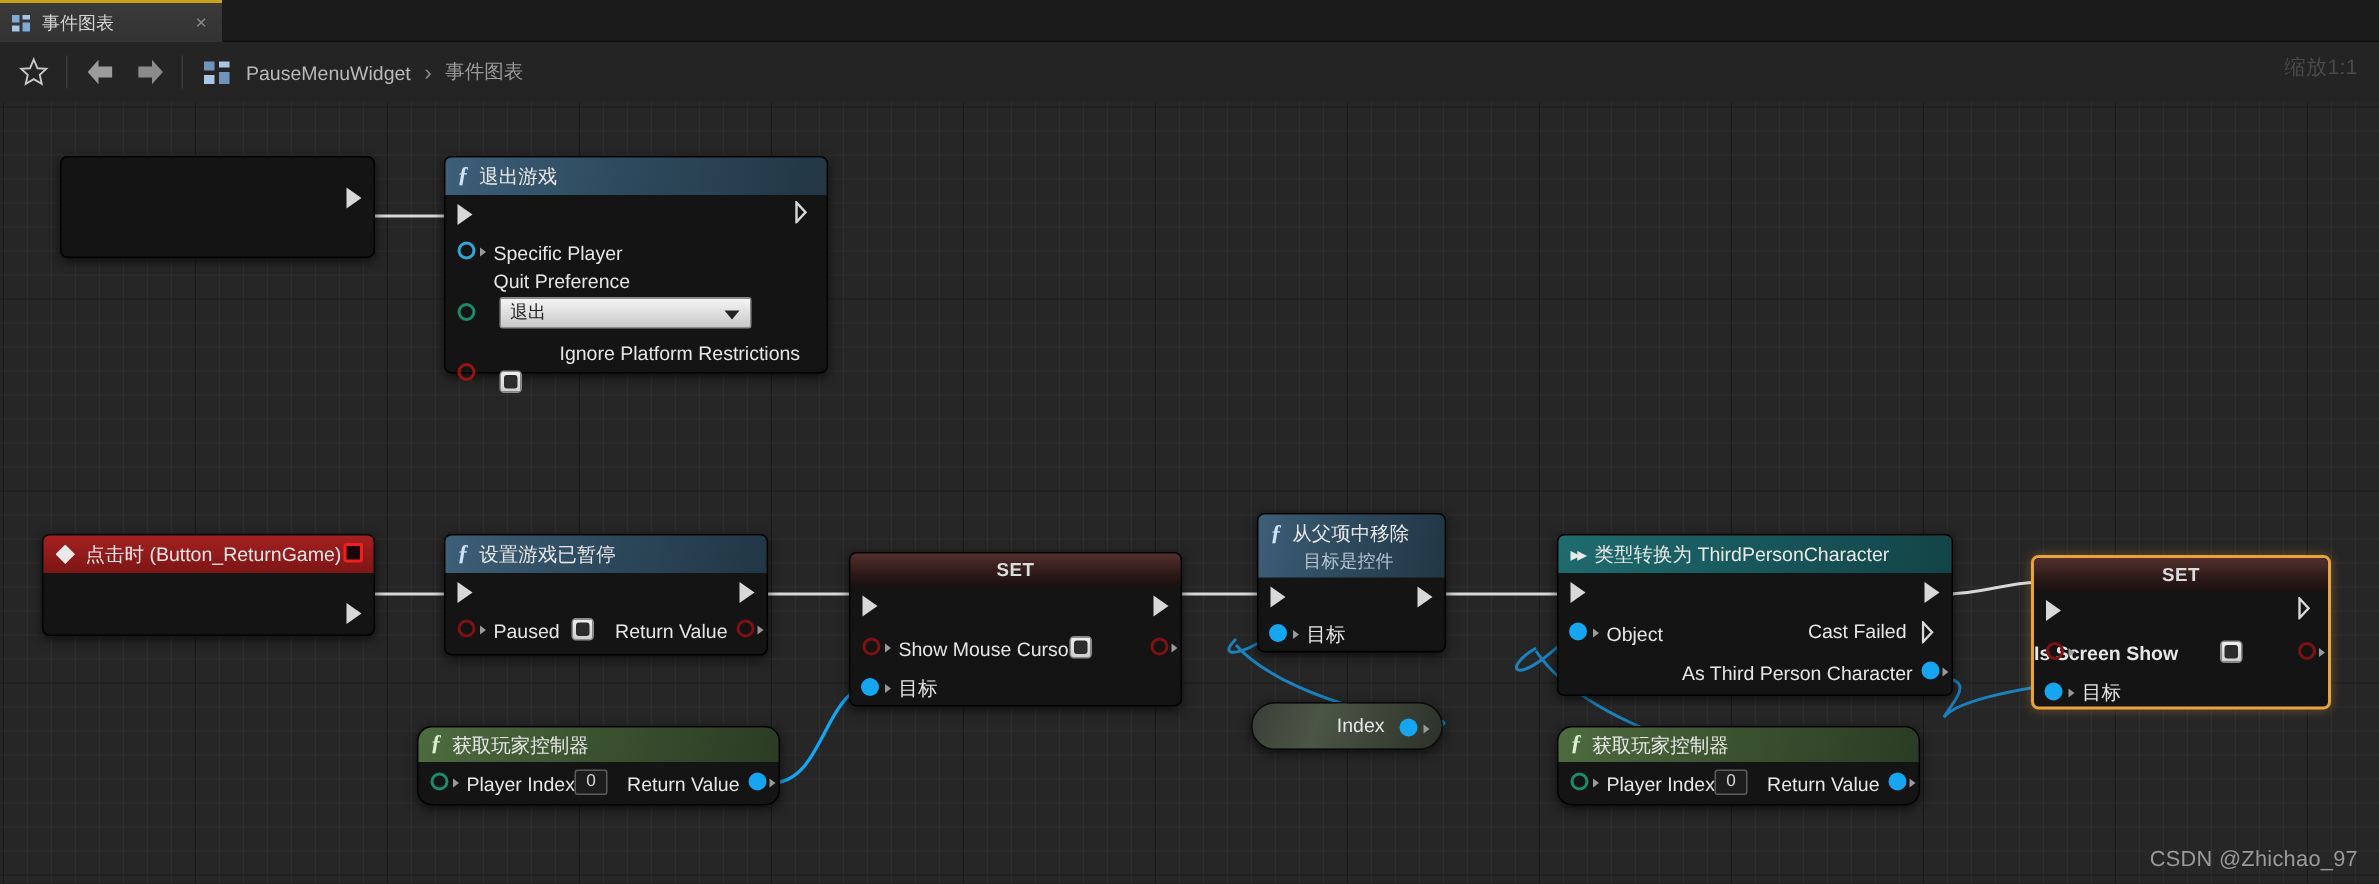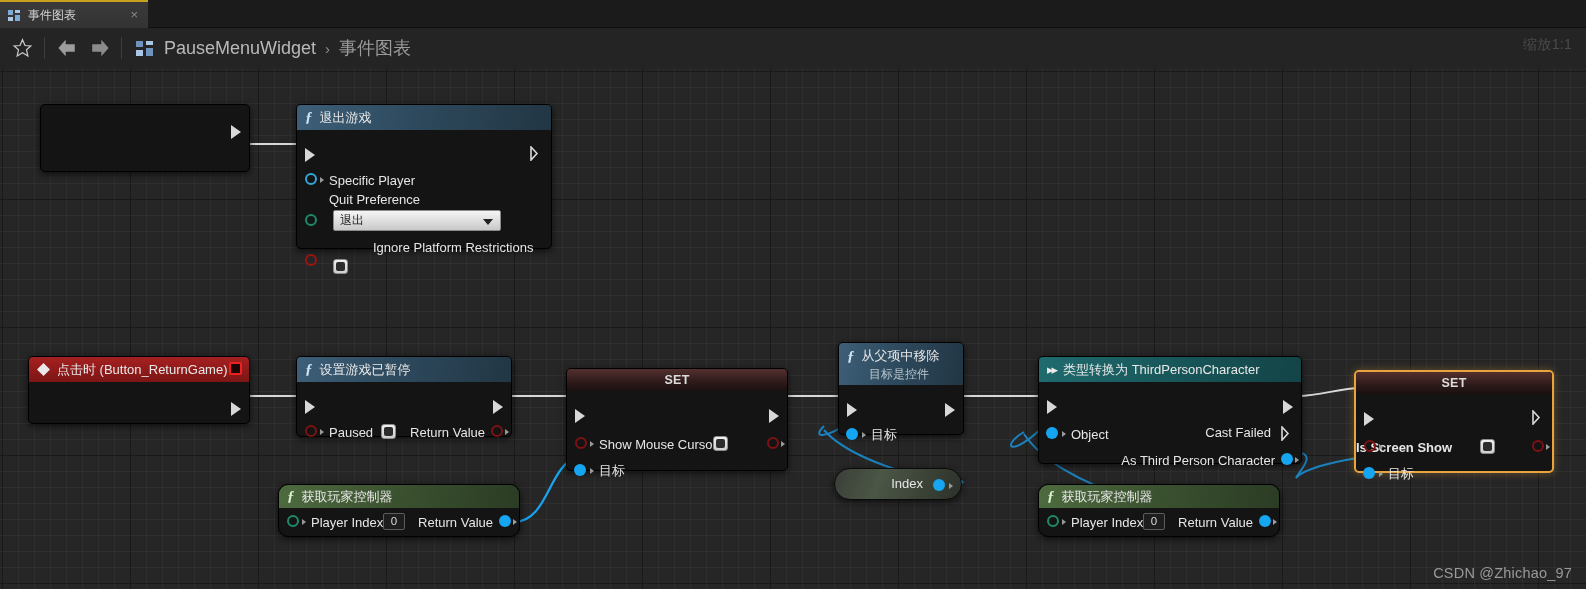--- a/index.html
+++ b/index.html
@@ -50,21 +50,21 @@
   }
   .tb-sep { width: 1px; height: 22px; background: #3d3d3d; margin: 0 6px; }
   .crumb-ico {
     width: 18px; height: 15px; position: relative; margin: 0 10px 0 8px;
   }
   .crumb-ico i { position: absolute; display: block; }
   .crumb-ico i:nth-child(1){ left:0; top:0; width:7px; height:6px; background:#6f93bd; }
   .crumb-ico i:nth-child(2){ left:10px; top:0; width:7px; height:4px; background:#a9c6e4; }
   .crumb-ico i:nth-child(3){ left:0; top:9px; width:7px; height:6px; background:#a9c6e4; }
   .crumb-ico i:nth-child(4){ left:10px; top:7px; width:7px; height:8px; background:#6f93bd; }
-  .crumb-text { font-size: 18px; color: #b9b9b9; text-align: center; }
+  .crumb-text { font-size: 13px; color: #b9b9b9; text-align: center; }
   .crumb-text.dim { color: #9b9b9b; }
   .crumb-chev { font-size: 15px; color: #8d8d8d; margin: 0 9px; }
   #zoomlabel {
     position: absolute; right: 14px; top: 36px;
     font-size: 14px; color: #4a4a4a; letter-spacing: .3px;
   }
 
   
   #canvas {
     position: absolute; left: 0; top: 68px; width: 1586px; height: 521px;
@@ -101,21 +101,21 @@
   .nhead-sub { font-size: 12px; color: #b8c6cf; padding-left: 22px; margin-top: 1px; }
   .nhead-row { display: flex; align-items: center; }
 
   
   .h-event { background: linear-gradient(#a52020, #7d1515); }
   .h-func  { background: linear-gradient(100deg, #3d5f78 0%, #2e4a5e 45%, #223644 100%); }
   .h-pure  { background: linear-gradient(100deg, #4e6b3f 0%, #3b5230 48%, #2b3c24 100%); }
   .h-cast  { background: linear-gradient(100deg, #1f6b6e 0%, #18575a 50%, #134447 100%); }
   .h-set   { background: linear-gradient(180deg, #53302e 0%, #2d1a19 60%, #1b1010 100%); }
 
-  .nbody { position: relative; padding: 12px 0 8px 0; }
+  .nbody { position: relative; padding: 0 0 8px 0; }
 
   .row { position: relative; height: 24px; display: flex; align-items: center; }
   .lbl { font-size: 13px; color: #e6e6e6; white-space: nowrap; }
   .exec-pin {
     position: absolute; width: 0; height: 0;
     border-left: 10px solid #d8d8d8;
     border-top: 7px solid transparent;
     border-bottom: 7px solid transparent;
   }
   .exec-pin.hollow {

